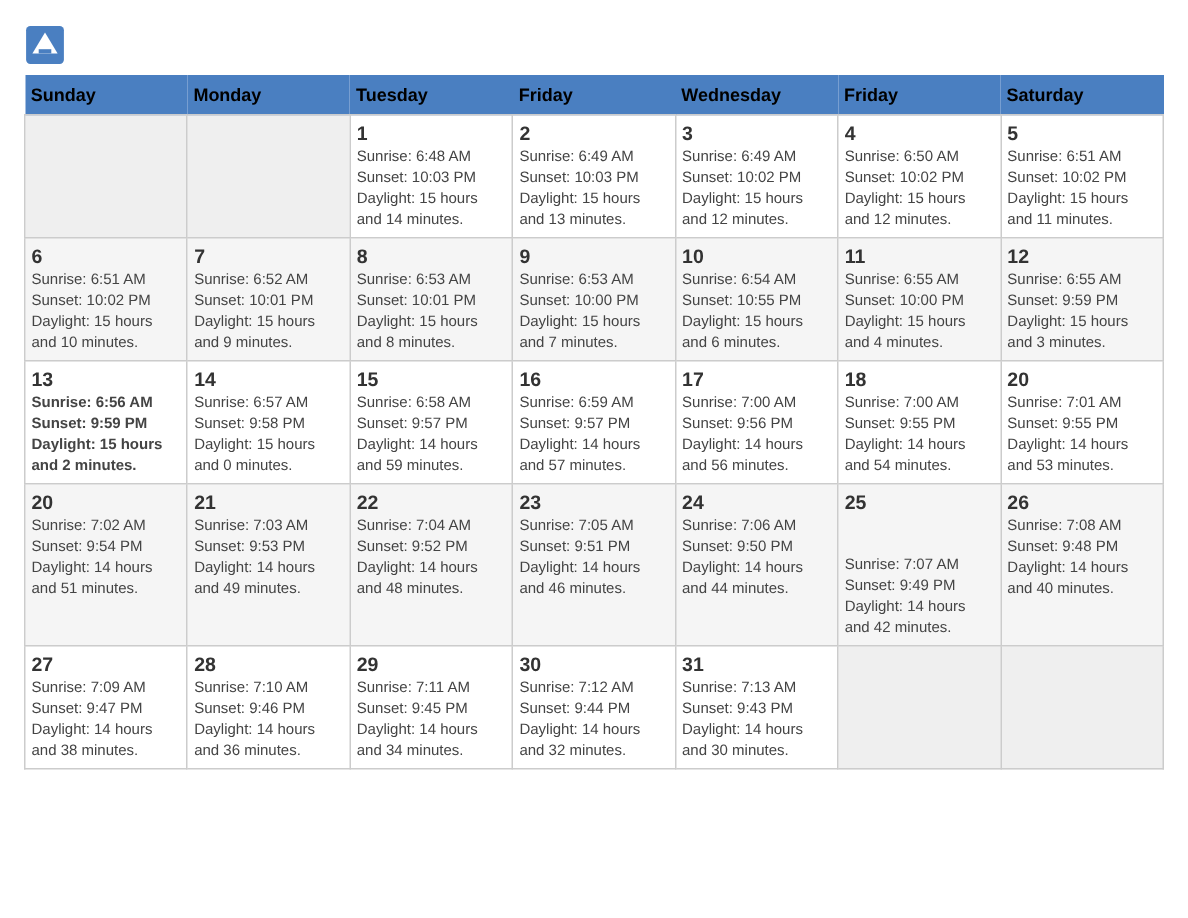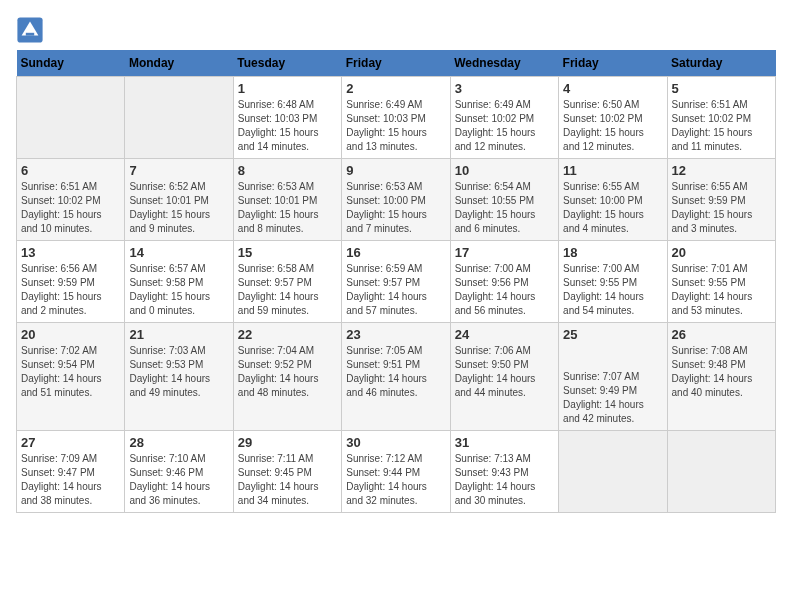--- a/index.html
+++ b/index.html
@@ -209,21 +209,21 @@
           <div class="day-number">12</div>
           <div class="day-info" style="white-space: pre-line;">Sunrise: 6:55 AM
 Sunset: 9:59 PM
 Daylight: 15 hours
 and 3 minutes.</div>
         </td>
       </tr>
       <tr>
         <td>
           <div class="day-number">13</div>
-          <div class="day-info" style="white-space: pre-line;">Sunrise: 6:56 AM
+          <div class="day-info" style="white-space: pre-line; font-weight: bold;">Sunrise: 6:56 AM
 Sunset: 9:59 PM
 Daylight: 15 hours
 and 2 minutes.</div>
         </td>
         <td>
           <div class="day-number">14</div>
           <div class="day-info" style="white-space: pre-line;">Sunrise: 6:57 AM
 Sunset: 9:58 PM
 Daylight: 15 hours
 and 0 minutes.</div>

